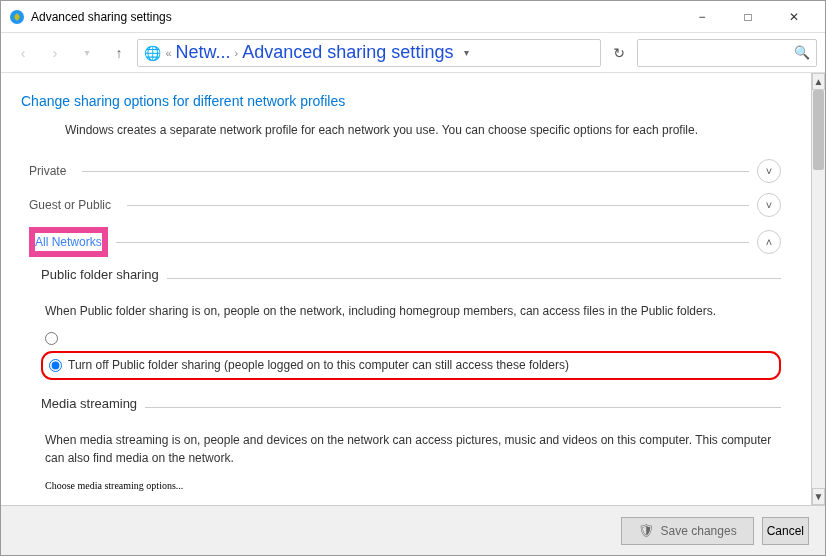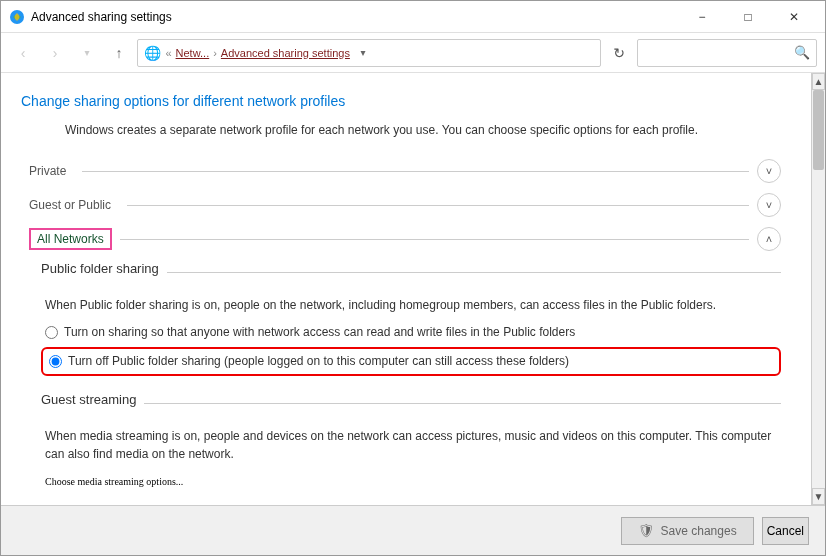--- a/index.html
+++ b/index.html
@@ -89,21 +89,21 @@
       height: 28px;
       border: 1px solid #ccc;
       background: #fff;
       display: flex;
       align-items: center;
       padding: 0 6px;
       border-radius: 2px;
       gap: 4px;
     }
     .breadcrumb-sep { color: #888; font-size: 11px; }
-    .breadcrumb-item { font-size: 11px; color: #7f1d1d; text-decoration: underline; }
+    .breadcrumb-item { font-size: 18px; color: #1d4ed8; }
     .breadcrumb-dropdown {
       width: 18px;
       height: 18px;
       display: flex;
       align-items: center;
       justify-content: center;
       color: #666;
       font-size: 10px;
     }
     .refresh-btn {
@@ -197,23 +197,23 @@
       align-items: center;
       justify-content: center;
       cursor: pointer;
       color: #555;
       font-size: 11px;
       background: #fff;
     }
 
     
     .section-header.highlighted .section-label {
-      border: 2px solid #ec4899;
-      padding: 2px 6px;
-      color: #14532d;
+      border: 6px solid #ec4899;
+      padding: 2px 0;
+      color: #3b82f6;
     }
 
     
     .section-content {
       padding-left: 20px;
       margin-bottom: 16px;
     }
 
     .subsection-title {
       font-size: 13px;
@@ -255,21 +255,21 @@
     .radio-label {
       font-size: 12px;
       color: #333;
       line-height: 1.4;
     }
 
     
     .radio-row.highlighted {
       border: 2px solid #e00;
       padding: 4px 6px;
-      border-radius: 6px;
+      border-radius: 11px;
     }
 
     
     .link-text {
       color: #000000;
       font-size: 10px;
       cursor: pointer;
       text-decoration: none;
       padding-left: 4px;
       font-family: Liberation Serif, serif;
@@ -424,31 +424,30 @@
 
         <div class="subsection-line-row">
           <span class="subsection-title">Public folder sharing</span>
           <div class="subsection-line"></div>
         </div>
 
         <div class="desc-text">When Public folder sharing is on, people on the network, including homegroup members, can access files in the Public folders.</div>
 
         <div class="radio-row">
           <input type="radio" name="public_folder" style="">
-          <span class="radio-label">Turn on sharing so that anyone with network access can read and write files in the Public folders</span>
         </div>
 
         <div class="radio-row highlighted">
           <input type="radio" name="public_folder" checked="" style="">
           <span class="radio-label">Turn off Public folder sharing (people logged on to this computer can still access these folders)</span>
         </div>
 
         <div style="margin-top: 16px;">
           <div class="subsection-line-row">
-            <span class="subsection-title">Guest streaming</span>
+            <span class="subsection-title">Media streaming</span>
             <div class="subsection-line"></div>
           </div>
           <div class="desc-text">When media streaming is on, people and devices on the network can access pictures, music and videos on this computer. This computer can also find media on the network.</div>
           <a class="link-text">Choose media streaming options...</a>
         </div>
 
       </div>
 
     </div>
 

